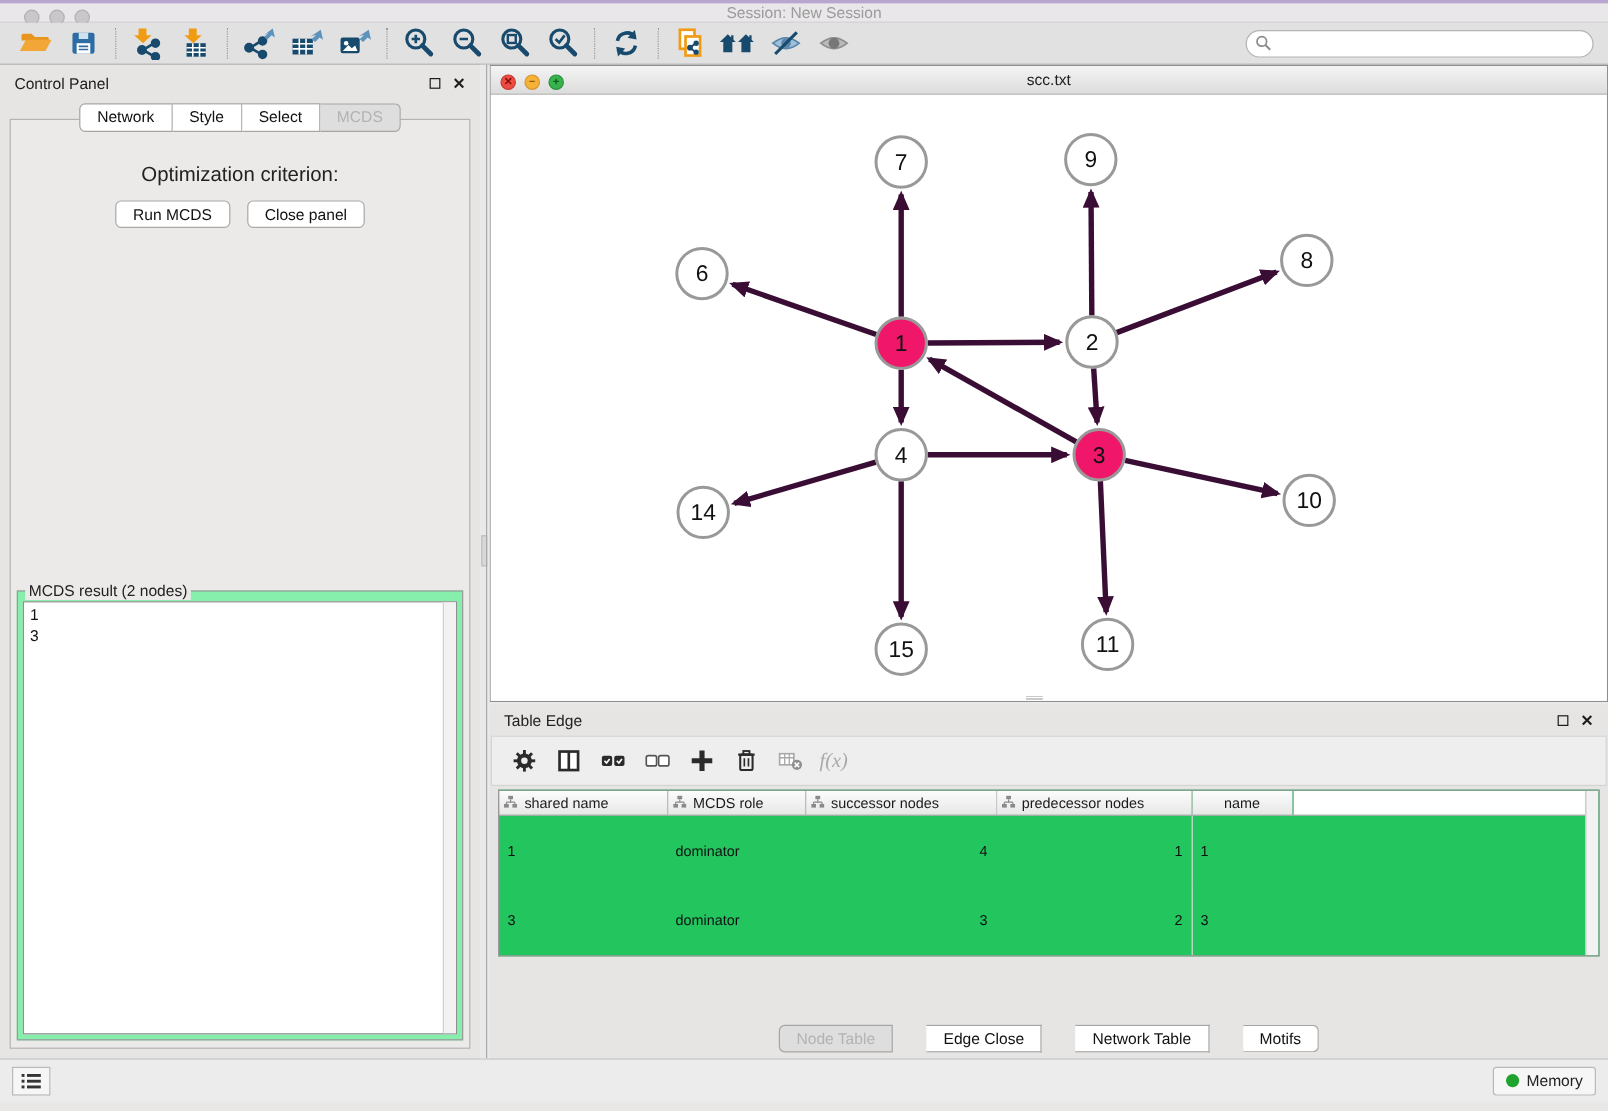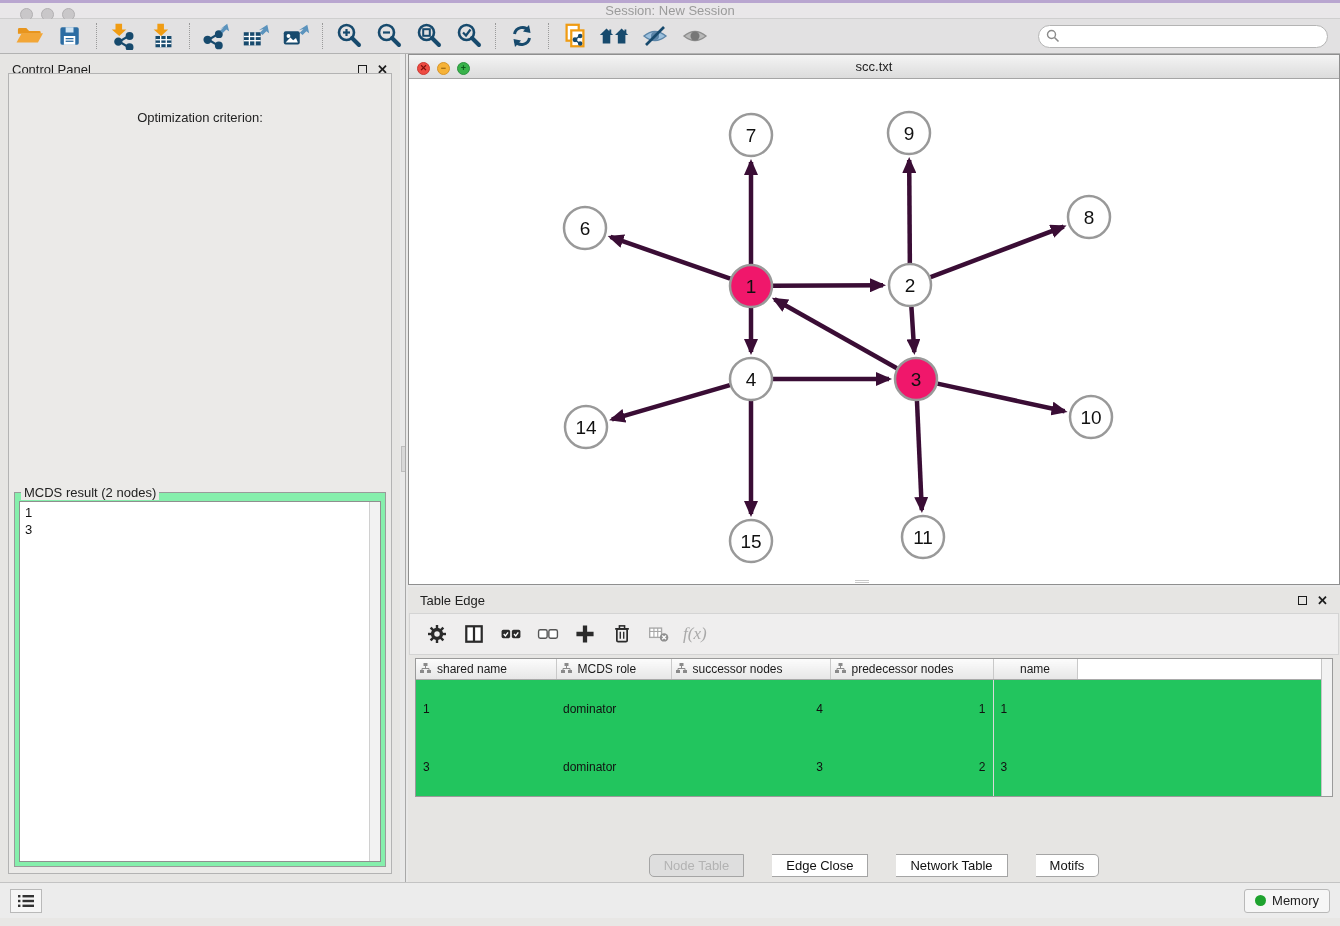--- a/index.html
+++ b/index.html
@@ -31,21 +31,21 @@
   .cp-header .ph-title { flex:1; font-size:13px; color:#1c1c1c; }
   .float-box { width:9px; height:9px; border:1.6px solid #1c1c1c; margin-right:10px; }
   .close-x { font-size:13px; font-weight:bold; color:#1c1c1c; line-height:1; }
   .seg-tabs { display:flex; justify-content:center; }
   .seg-tab { padding:3px 14px; font-size:13px; background:#fff; border:1px solid #a5a5a5; border-left:none; color:#111; }
   .seg-tab:first-child { border-left:1px solid #a5a5a5; border-radius:5px 0 0 5px; }
   .seg-tab:last-child { border-radius:0 5px 5px 0; }
   .seg-tab.disabled-selected { background:#dedede; color:#b3b3b3; }
   .cp-tabs { height:24px; margin-top:2px; position:relative; z-index:2; }
   .cp-body { flex:1; margin:-11px 8px 8px 8px; border:1px solid #b3b3b3; background:#ebeae8; padding-top:26px; display:flex; flex-direction:column; }
-  .opt-label { text-align:center; font-size:13px; margin-top:10px; }
+  .opt-label { text-align:center; font-size:17px; margin-top:10px; }
   .cp-select { width:308px; height:24px; margin:14px auto 0; background:#fff; border:1px solid #a8a8a8; border-radius:5px; display:flex; align-items:center; padding:0 8px; position:relative; }
   .cp-select .sel-text { flex:1; font-size:13px; }
   .stepper { display:flex; flex-direction:column; gap:2px; margin-right:2px; }
   .stepper i { display:block; width:0; height:0; border-left:4px solid transparent; border-right:4px solid transparent; }
   .stepper .up { border-bottom:5px solid #555; }
   .stepper .down { border-top:5px solid #555; }
   .btn-row { display:flex; justify-content:center; gap:14px; margin-top:11px; }
   .mac-btn { background:#fff; border:1px solid #a8a8a8; border-radius:5px; padding:3px 14px; font-size:13px; color:#111; }
   .result-group { margin:auto 5px 6px 5px; height:375px; border:1px solid #9a9a9a; position:relative; background:#86efac; }
   .result-legend { position:absolute; top:-8px; left:6px; background:#ebeae8; padding:0 3px; font-size:13px; }
@@ -272,22 +272,32 @@
   </div>
 
   <div class="main">
 
     <div class="control-panel">
       <div class="cp-header">
         <span class="ph-title">Control Panel</span>
         <span class="float-box"></span>
         <span class="close-x">✕</span>
       </div>
+      <div class="cp-tabs seg-tabs" id="cpTabs">
+          <span class="seg-tab">Network</span>
+          <span class="seg-tab">Style</span>
+          <span class="seg-tab">Select</span>
+          <span class="seg-tab disabled-selected">MCDS</span>
+        </div>
       <div class="cp-body">
         <div class="opt-label">Optimization criterion:</div>
+        <div class="btn-row">
+          <button class="mac-btn">Run MCDS</button>
+          <button class="mac-btn">Close panel</button>
+        </div>
         <div class="result-group">
           <span class="result-legend">MCDS result (2 nodes)</span>
           <div class="result-area">
             <div class="result-lines" id="resultLines">
                 <div>1</div>
                 <div>3</div>
               </div>
             <div class="result-scroll"></div>
           </div>
         </div>

